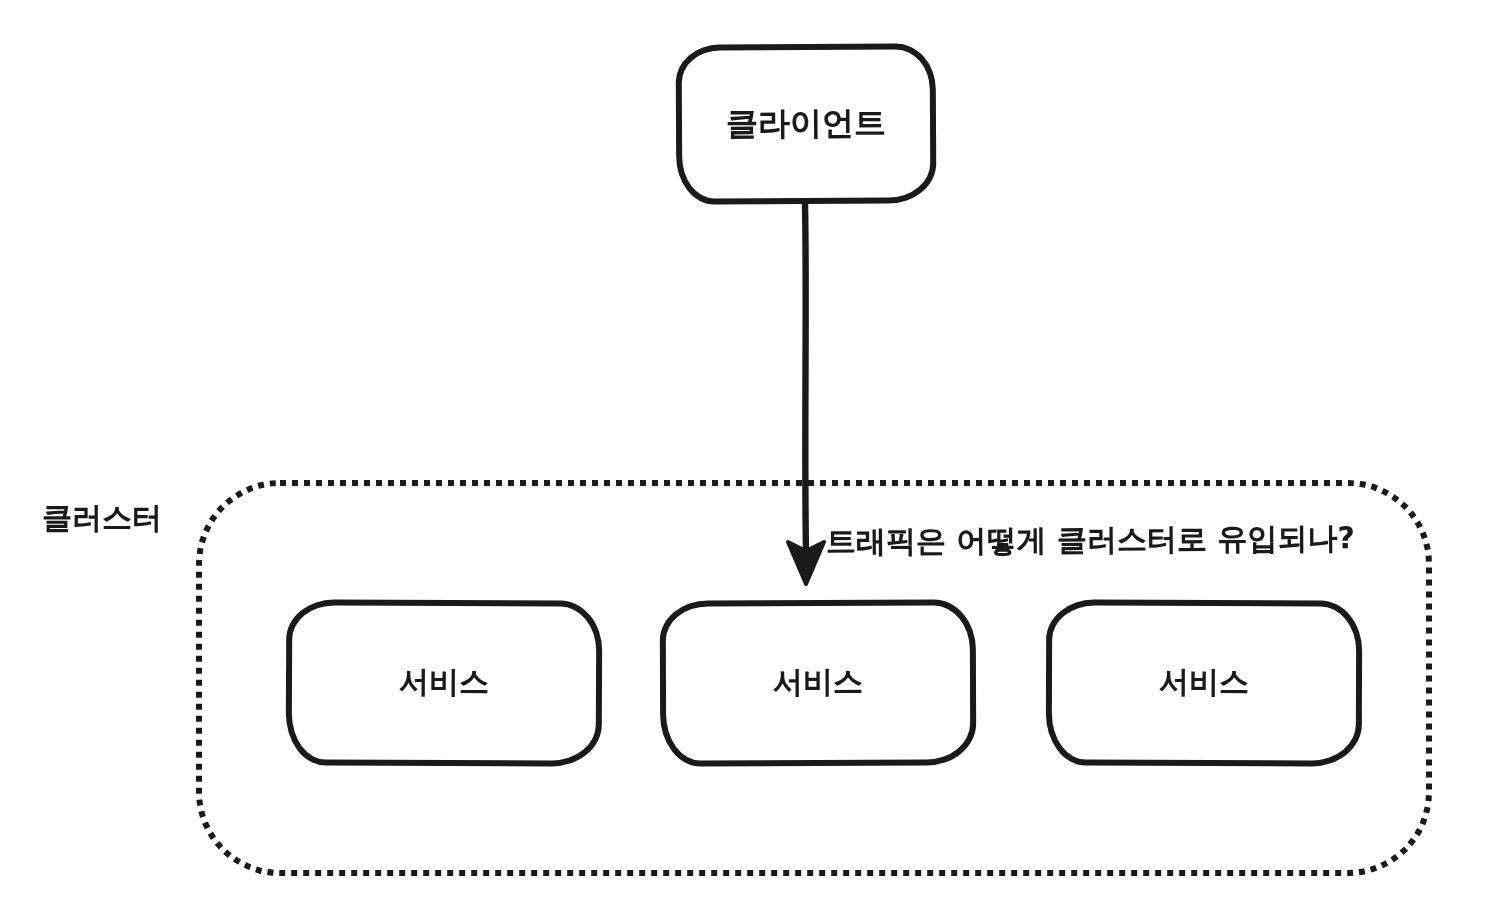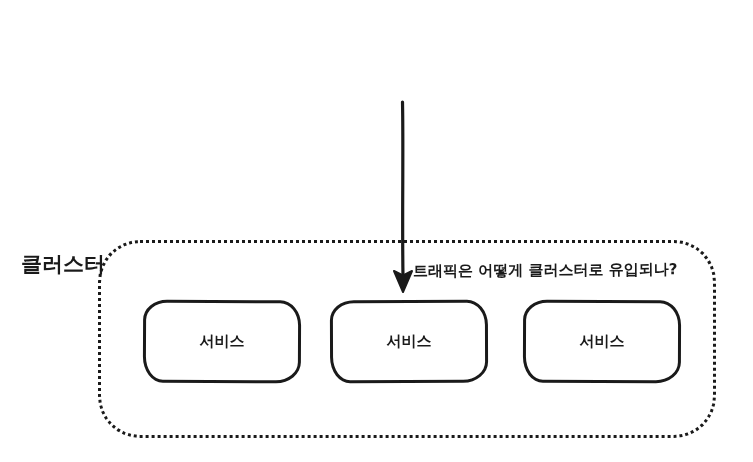--- a/index.html
+++ b/index.html
@@ -57,21 +57,21 @@
     height: 198px;
     border: 3px dotted #1a1a1a;
     border-radius: 42px;
     background: transparent;
     z-index: 1;
   }
   .cluster-label {
     position: absolute;
     left: 21px;
     top: 250px;
-    font-size: 21px;
+    font-size: 15px;
     font-weight: 600;
     white-space: nowrap;
   }
   .question-label {
     position: absolute;
     left: 413px;
     top: 261px;
     font-size: 15px;
     font-weight: 600;
     white-space: nowrap;
@@ -86,20 +86,23 @@
     height: 462px;
     z-index: 3;
     pointer-events: none;
   }
 </style>
 </head>
 <body>
 
 <div class="canvas">
 
+  <div class="node client-box">
+    <span>클라이언트</span>
+  </div>
 
   <svg class="arrow-svg" viewBox="0 0 753 462" xmlns="http://www.w3.org/2000/svg" aria-hidden="true">
     <path d="M 402.5 102 C 403.5 150, 402 220, 403 276" stroke="#1a1a1a" stroke-width="3.2" fill="none" stroke-linecap="round"></path>
     <path d="M 403 292 L 394 271 L 403 275.5 L 412 271 Z" fill="#1a1a1a" stroke="#1a1a1a" stroke-width="2" stroke-linejoin="round"></path>
   </svg>
 
   <div class="cluster-rect"></div>
 
   <div class="cluster-label">클러스터</div>
 

